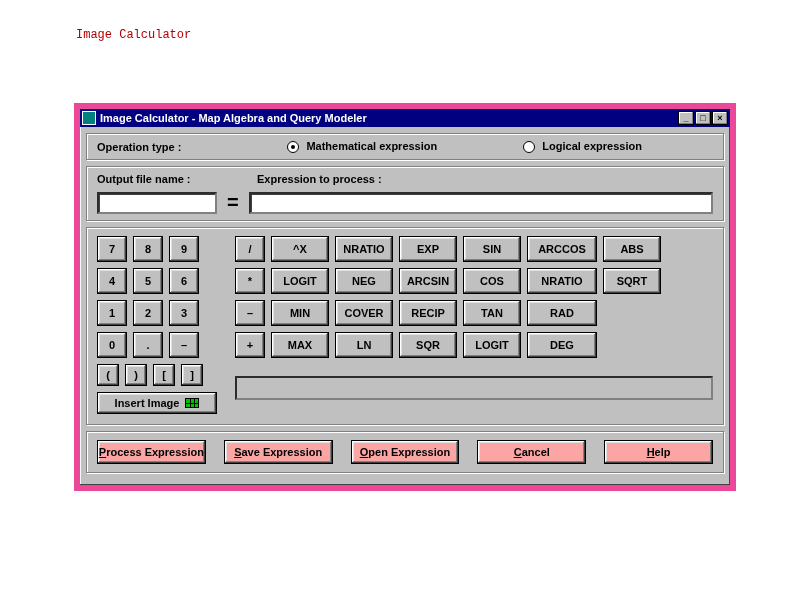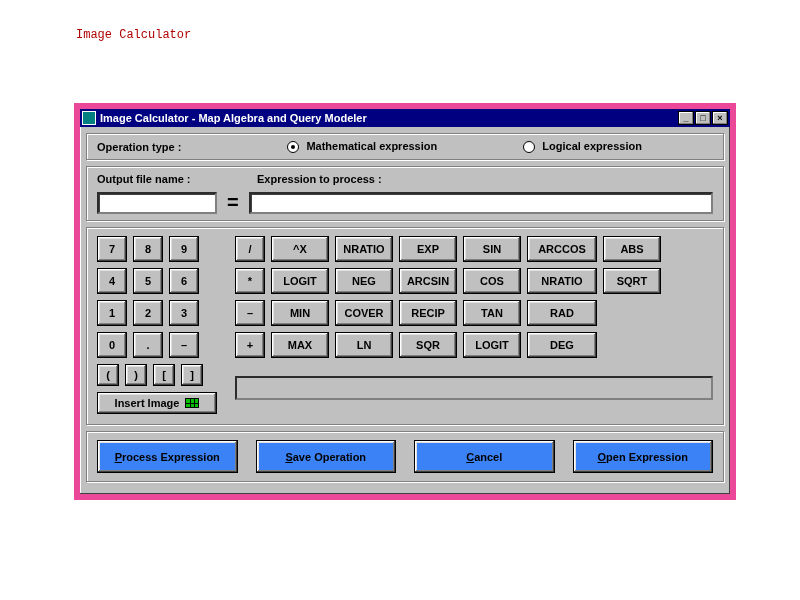--- a/index.html
+++ b/index.html
@@ -141,24 +141,24 @@
   }
   .status-box {
     margin-top: 12px;
     height: 24px;
     border: 2px inset #808080;
     background: #c0c0c0;
   }
   .action-panel { display: flex; gap: 18px; justify-content: space-between; padding: 8px 10px; }
   .abtn {
     flex: 1;
-    height: 33px;
+    height: 24px;
     border: 1px solid #000;
     box-shadow: inset -1px -1px #404040, inset 1px 1px #fff, inset -2px -2px #808080, inset 2px 2px #dfdfdf;
-    background: #3b82f6;
+    background: #fca5a5;
     font-weight: bold;
     display: flex; align-items: center; justify-content: center;
   }
   .und { text-decoration: underline; }
   .rfrow { display: flex; gap: 6px; }
   .wbtn { width: 70px; }
   .keypad-wrap { display: flex; gap: 18px; align-items: flex-start; }
   .left-block { display: flex; flex-direction: column; }
   .right-block { display: flex; flex-direction: column; gap: 6px; flex:1; }
 </style>
@@ -285,24 +285,27 @@
         </div>
 
       </div>
     </div>
 
     <div class="panel action-panel">
       <span class="abtn">
         <span><span class="und">P</span><span>rocess Expression</span></span>
       </span>
       <span class="abtn">
-        <span><span class="und">S</span><span>ave Operation</span></span>
+        <span><span class="und">S</span><span>ave Expression</span></span>
+      </span>
+      <span class="abtn">
+        <span><span class="und">O</span><span>pen Expression</span></span>
       </span>
       <span class="abtn">
         <span><span class="und">C</span><span>ancel</span></span>
       </span>
       <span class="abtn">
-        <span><span class="und">O</span><span>pen Expression</span></span>
+        <span><span class="und">H</span><span>elp</span></span>
       </span>
     </div>
 
   </div>
 </div>
 
 </body></html>

